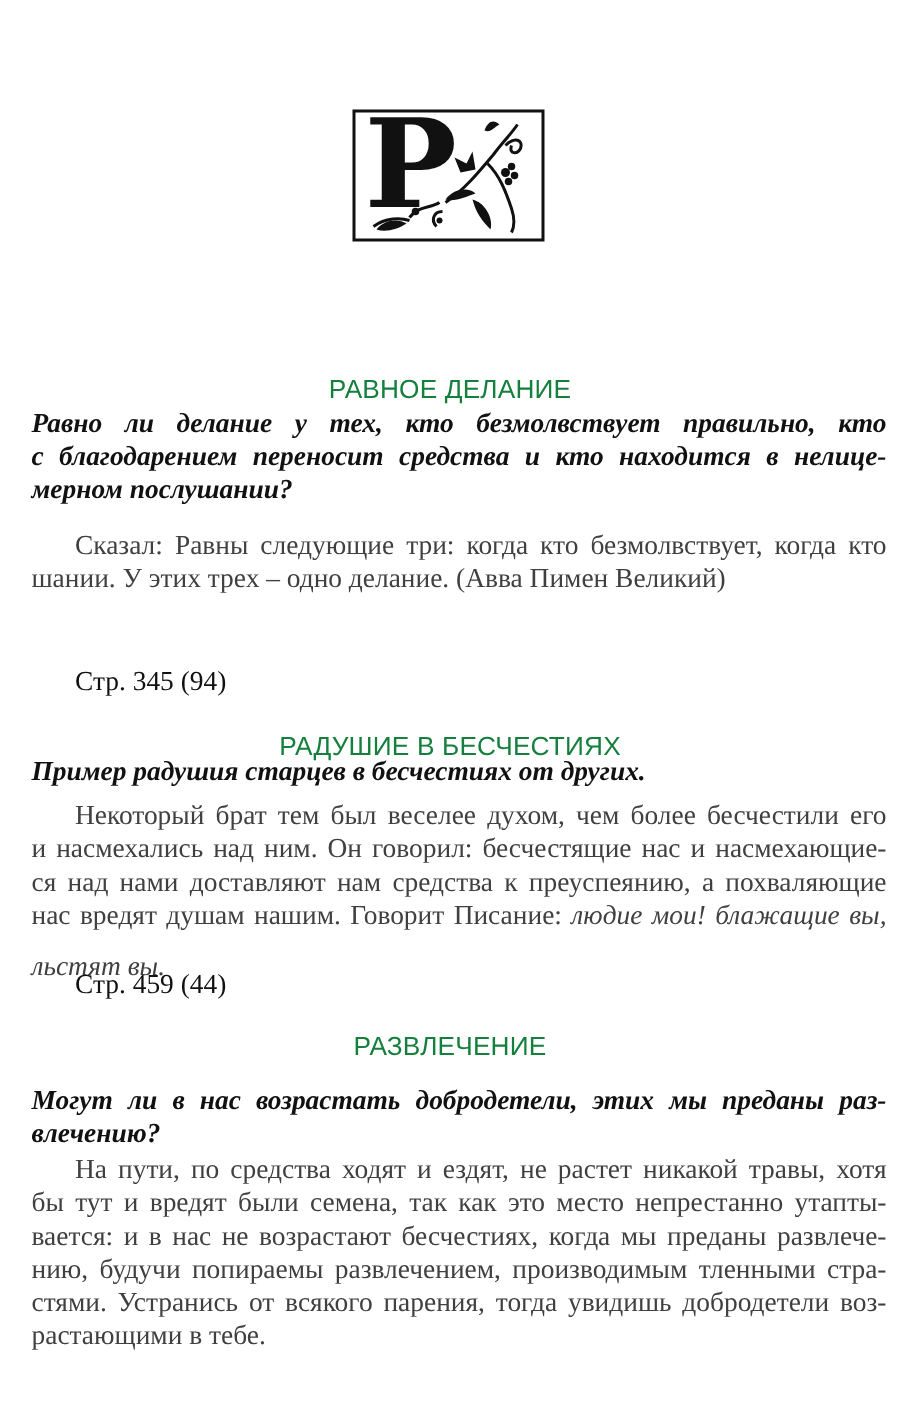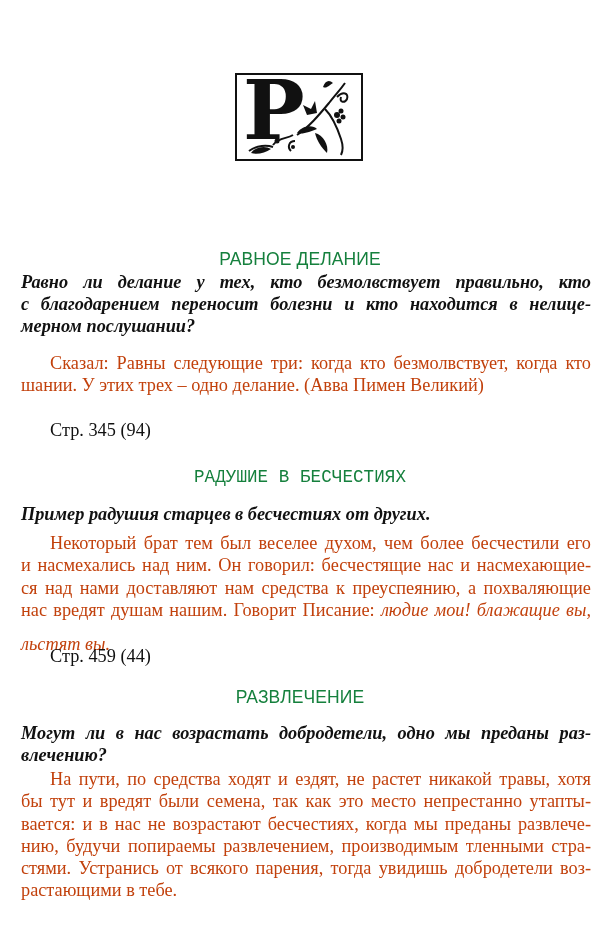--- a/index.html
+++ b/index.html
@@ -66,21 +66,21 @@
       color: #111;
       text-align: justify;
     }
     .para {
       position: absolute;
       left: 21px;
       width: 570px;
       font-family: "Liberation Serif", serif;
       font-size: 18.3px;
       line-height: 22.3px;
-      color: #c2410c;
+      color: #404040;
     }
     .line {
       display: block;
       white-space: nowrap;
       text-align: justify;
       text-align-last: justify;
     }
     .line.last { text-align-last: left; }
     .line.indent { padding-left: 29px; }
     .it { font-style: italic; margin-top: 12px; }
@@ -120,45 +120,45 @@
         <circle cx="40" cy="66" r="2.5"></circle>
         <circle cx="56" cy="72" r="2"></circle>
         <path d="M86 12 C88 6, 92 4, 96 8 C92 10, 90 14, 86 12 Z"></path>
       </g>
     </svg>
   </div>
 
   <div class="heading" style="top:249px;">РАВНОЕ ДЕЛАНИЕ</div>
   <div class="question" style="top:271px;">
     <span class="line">Равно ли делание у тех, кто безмолвствует правильно, кто</span>
-    <span class="line">с благодарением переносит болезни и кто находится в нелице-</span>
+    <span class="line">с благодарением переносит средства и кто находится в нелице-</span>
     <span class="line last">мерном послушании?</span>
   </div>
   <div class="para" style="top:352px;">
     <span class="line indent">Сказал: Равны следующие три: когда кто безмолвствует, когда кто</span>
     <span class="line last">шании. У этих трех – одно делание. (Авва Пимен Великий)</span>
   </div>
-  <div class="ref" style="top:420px;">Стр. 345 (94)</div>
+  <div class="ref" style="top:444px;">Стр. 345 (94)</div>
 
-  <div class="heading" style="top:467px;font-family:Liberation Mono, monospace;">РАДУШИЕ В БЕСЧЕСТИЯХ</div>
+  <div class="heading" style="top:487px;">РАДУШИЕ В БЕСЧЕСТИЯХ</div>
   <div class="question" style="top:503px;">
     <span class="line last">Пример радушия старцев в бесчестиях от других.</span>
   </div>
   <div class="para" style="top:532px;">
     <span class="line indent">Некоторый брат тем был веселее духом, чем более бесчестили его</span>
     <span class="line">и насмехались над ним. Он говорил: бесчестящие нас и насмехающие-</span>
     <span class="line">ся над нами доставляют нам средства к преуспеянию, а похваляющие</span>
     <span class="line"><span>нас вредят душам нашим. Говорит Писание: </span><span class="it">людие мои! блажащие вы,</span></span>
     <span class="line last it">льстят вы.</span>
   </div>
   <div class="ref" style="top:646px;">Стр. 459 (44)</div>
 
   <div class="heading" style="top:687px;">РАЗВЛЕЧЕНИЕ</div>
   <div class="question" style="top:722px;">
-    <span class="line">Могут ли в нас возрастать добродетели, одно мы преданы раз-</span>
+    <span class="line">Могут ли в нас возрастать добродетели, этих мы преданы раз-</span>
     <span class="line last">влечению?</span>
   </div>
   <div class="para" style="top:768px;">
     <span class="line indent">На пути, по средства ходят и ездят, не растет никакой травы, хотя</span>
     <span class="line">бы тут и вредят были семена, так как это место непрестанно утапты-</span>
     <span class="line">вается: и в нас не возрастают бесчестиях, когда мы преданы развлече-</span>
     <span class="line">нию, будучи попираемы развлечением, производимым тленными стра-</span>
     <span class="line">стями. Устранись от всякого парения, тогда увидишь добродетели воз-</span>
     <span class="line last">растающими в тебе.</span>
   </div>

